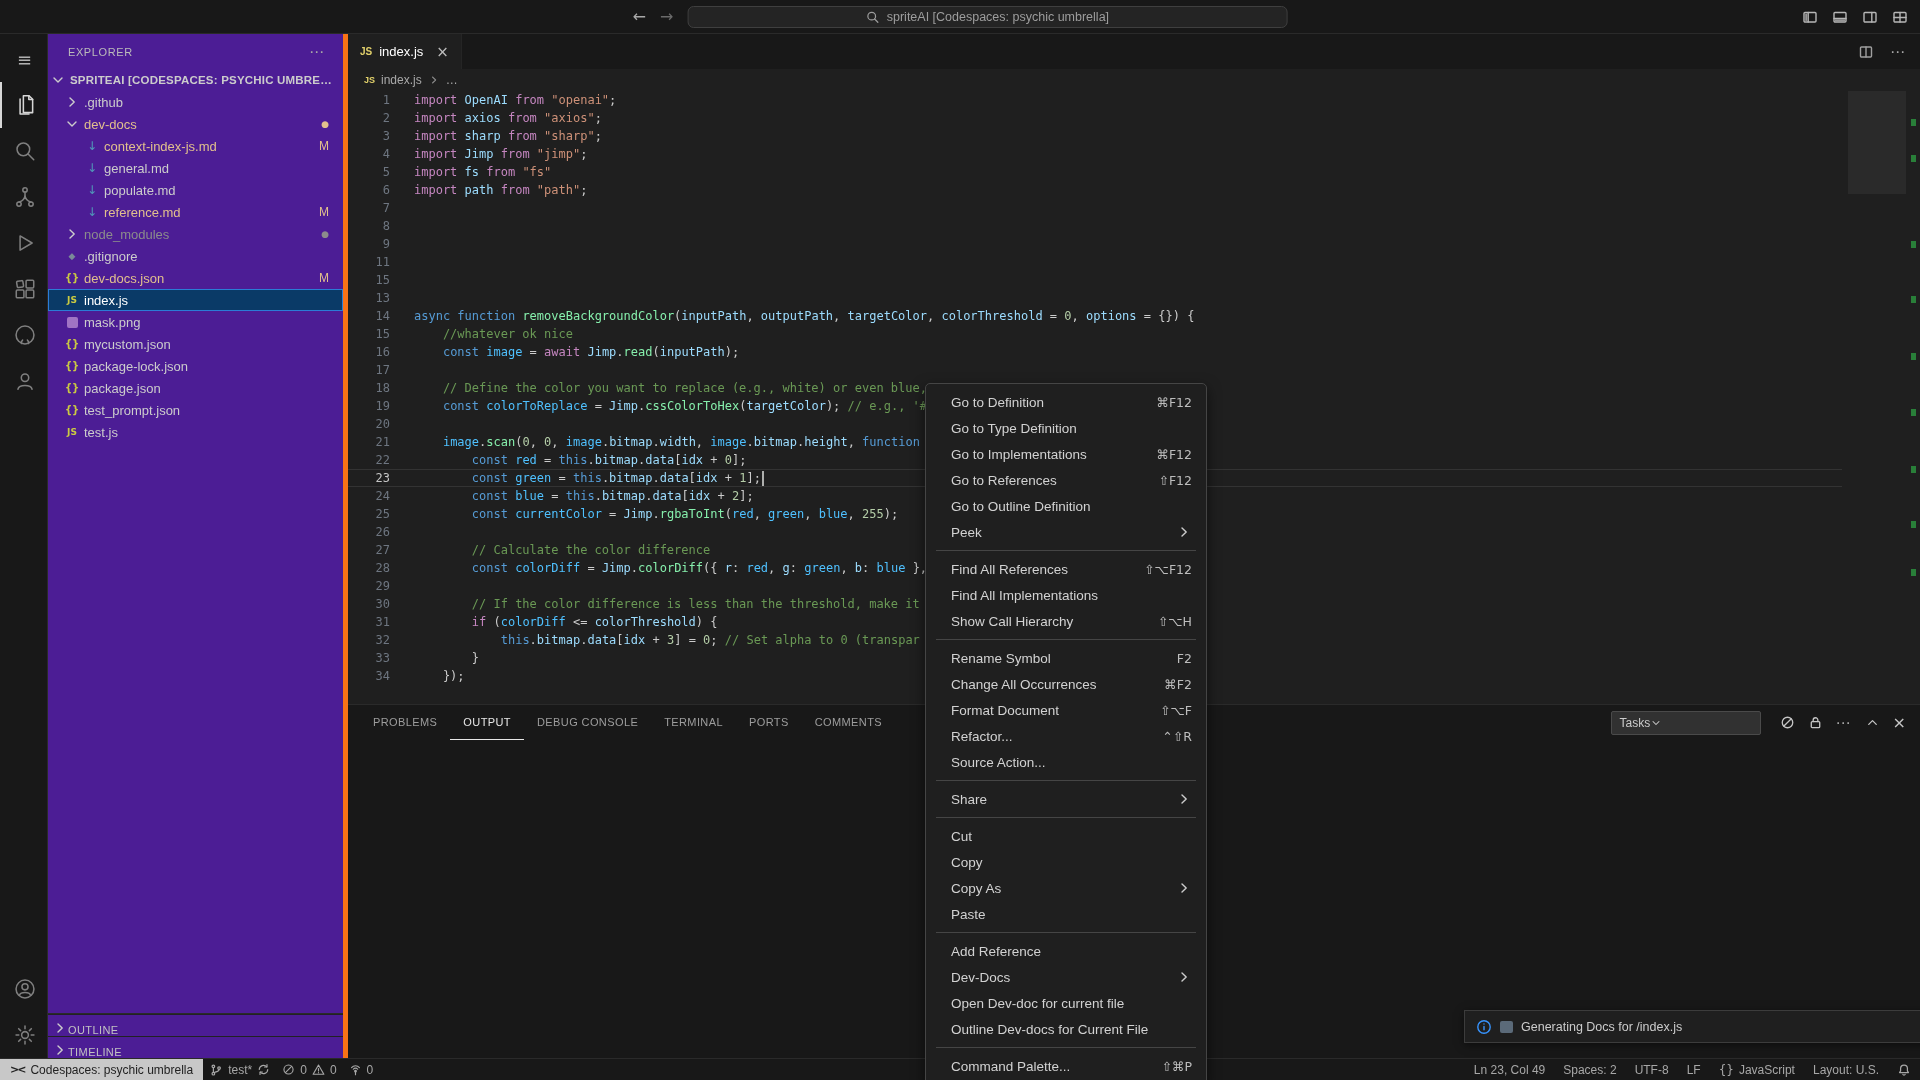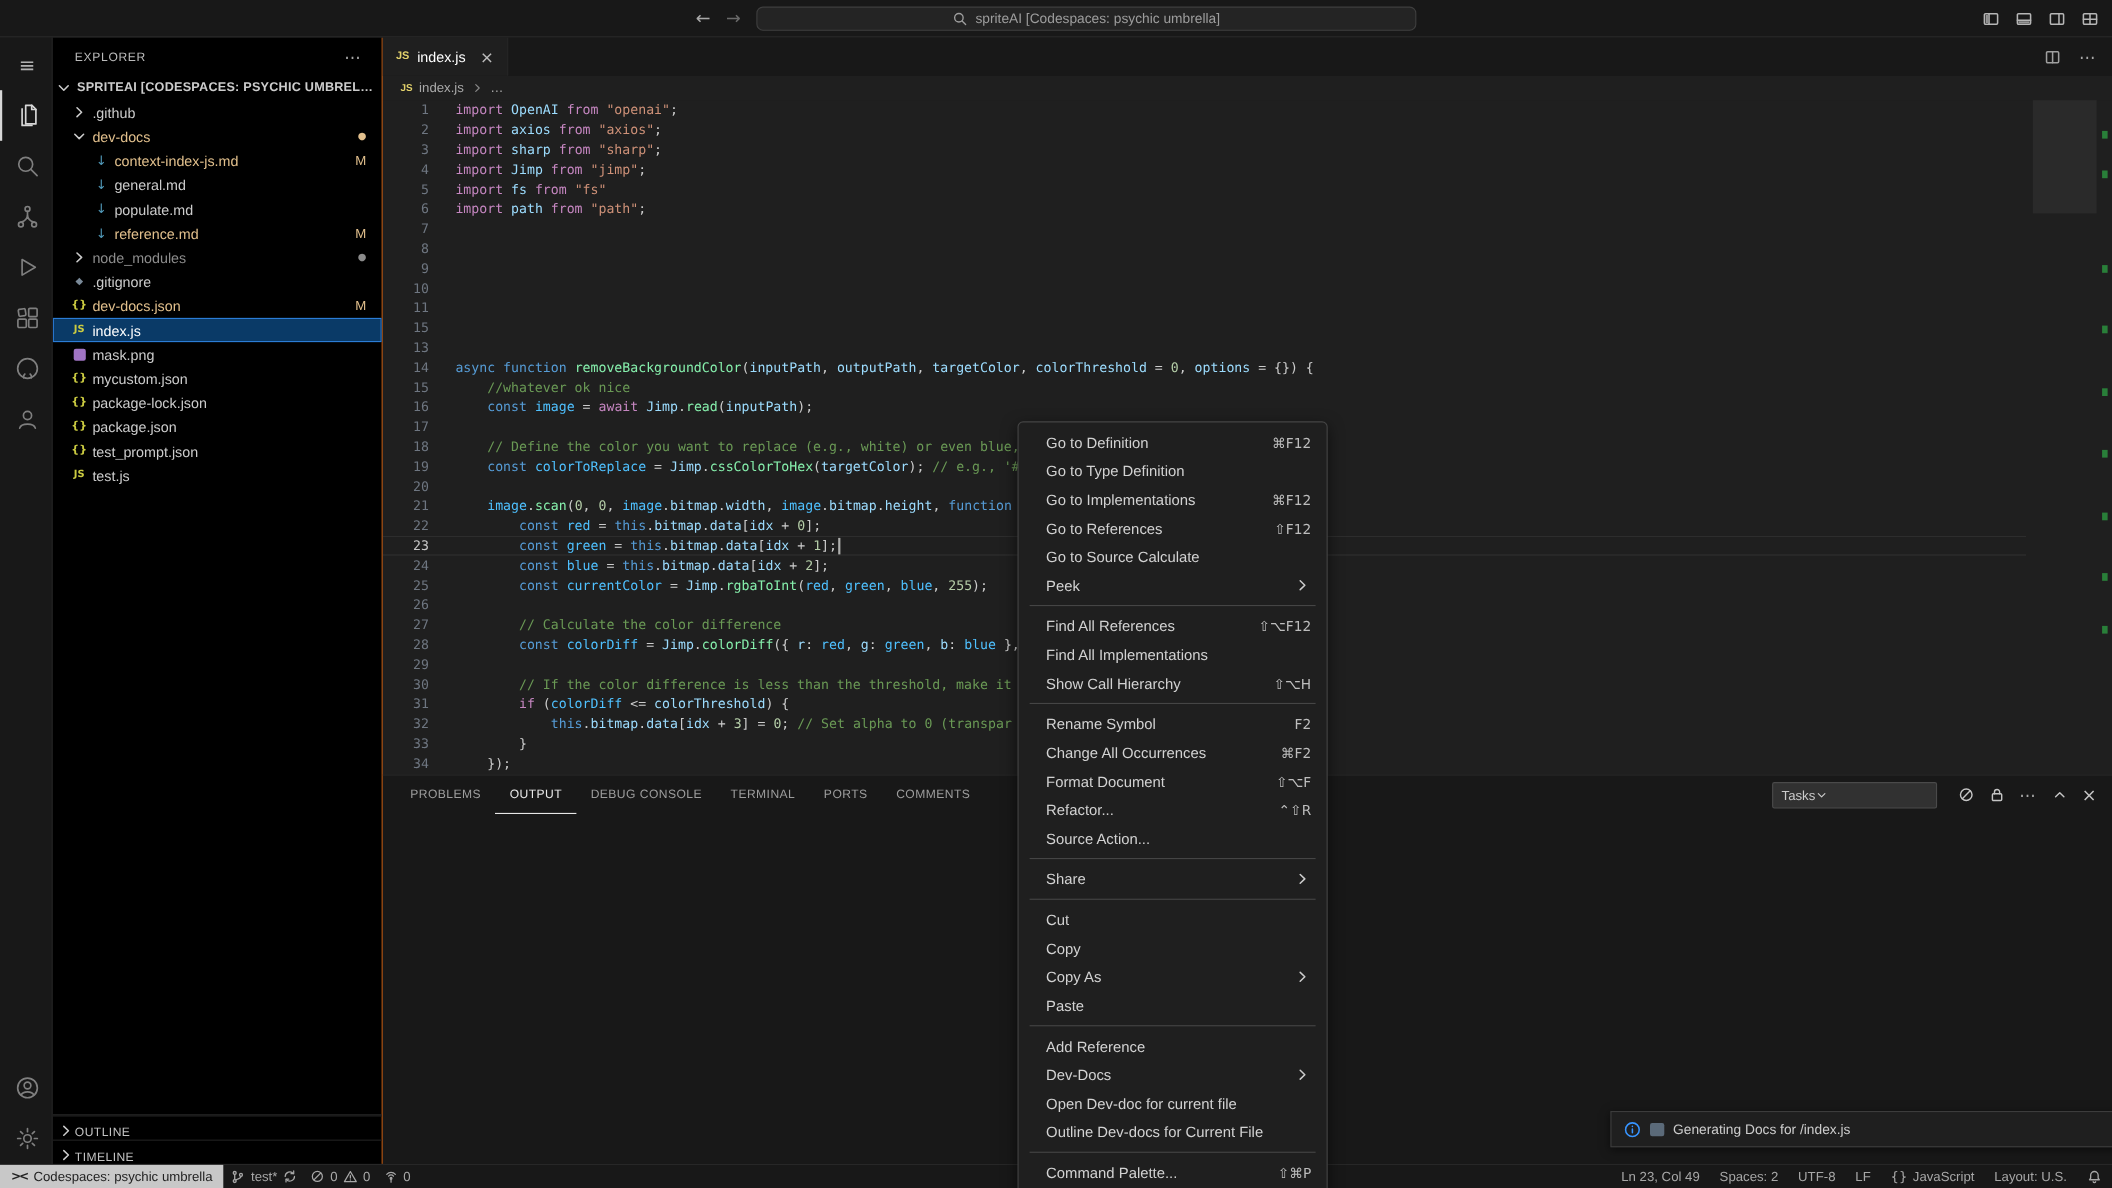--- a/index.html
+++ b/index.html
@@ -21,21 +21,21 @@
   .main{display:flex;height:1024px;}
 
   
   .activitybar{width:48px;background:#181818;border-right:1px solid #2a2a2a;display:flex;flex-direction:column;align-items:stretch;padding-top:2px;}
   .ab-item{height:46px;display:flex;align-items:center;justify-content:center;color:#7f7f7f;position:relative;border-left:2px solid transparent;}
   .ab-item.active{color:#d7d7d7;border-left-color:#d7d7d7;}
   .ab-spacer{flex:1;}
   .menu-glyph{font-size:18px;color:#b0b0b0;}
 
   
-  .sidebar{width:300px;background:#000000;border-right:1px solid #f97316;display:flex;flex-direction:column;}
+  .sidebar{width:300px;background:#4c1d95;border-right:5px solid #f97316;display:flex;flex-direction:column;}
   .sidebar-header{height:35px;display:flex;align-items:center;padding:0 18px 0 20px;font-size:11px;letter-spacing:.6px;color:#bbbbbb;}
   .kebab{margin-left:auto;color:#a8a8a8;font-size:15px;letter-spacing:1px;}
   .tree{flex:1;overflow:hidden;font-size:13px;}
   .tree-row{height:22px;display:flex;align-items:center;padding-right:6px;color:#cccccc;position:relative;}
   .tree-row.root{font-weight:700;font-size:11.5px;letter-spacing:.2px;}
   .tree-row.root .twisty{margin-left:2px;}
   .twisty{width:16px;flex:none;display:flex;justify-content:center;color:#cccccc;}
   .fname{margin-left:4px;white-space:nowrap;overflow:hidden;text-overflow:ellipsis;}
   .ficon{width:16px;flex:none;text-align:center;font-weight:700;font-size:9px;line-height:16px;}
   .f-js{color:#cbcb41;}
@@ -396,21 +396,20 @@
       <div class="code" id="code-lines">
           <div class="code-line"><span class="ln">1</span><span class="lt"><span class="tk-k1">import </span><span class="tk-v">OpenAI </span><span class="tk-k1">from </span><span class="tk-s">"openai"</span><span class="tk-d">;</span></span></div>
           <div class="code-line"><span class="ln">2</span><span class="lt"><span class="tk-k1">import </span><span class="tk-v">axios </span><span class="tk-k1">from </span><span class="tk-s">"axios"</span><span class="tk-d">;</span></span></div>
           <div class="code-line"><span class="ln">3</span><span class="lt"><span class="tk-k1">import </span><span class="tk-v">sharp </span><span class="tk-k1">from </span><span class="tk-s">"sharp"</span><span class="tk-d">;</span></span></div>
           <div class="code-line"><span class="ln">4</span><span class="lt"><span class="tk-k1">import </span><span class="tk-v">Jimp </span><span class="tk-k1">from </span><span class="tk-s">"jimp"</span><span class="tk-d">;</span></span></div>
           <div class="code-line"><span class="ln">5</span><span class="lt"><span class="tk-k1">import </span><span class="tk-v">fs </span><span class="tk-k1">from </span><span class="tk-s">"fs"</span></span></div>
           <div class="code-line"><span class="ln">6</span><span class="lt"><span class="tk-k1">import </span><span class="tk-v">path </span><span class="tk-k1">from </span><span class="tk-s">"path"</span><span class="tk-d">;</span></span></div>
           <div class="code-line"><span class="ln">7</span><span class="lt"></span></div>
           <div class="code-line"><span class="ln">8</span><span class="lt"></span></div>
           <div class="code-line"><span class="ln">9</span><span class="lt"></span></div>
-          <div class="code-line"><span class="ln">10</span><span class="lt"></span></div>
           <div class="code-line"><span class="ln">11</span><span class="lt"></span></div>
           <div class="code-line"><span class="ln">15</span><span class="lt"></span></div>
           <div class="code-line"><span class="ln">13</span><span class="lt"></span></div>
           <div class="code-line"><span class="ln">14</span><span class="lt"><span class="tk-k2">async </span><span class="tk-k2">function </span><span class="tk-f">removeBackgroundColor</span><span class="tk-d">(</span><span class="tk-v">inputPath</span><span class="tk-d">, </span><span class="tk-v">outputPath</span><span class="tk-d">, </span><span class="tk-v">targetColor</span><span class="tk-d">, </span><span class="tk-v">colorThreshold</span><span class="tk-d"> = </span><span class="tk-num">0</span><span class="tk-d">, </span><span class="tk-v">options</span><span class="tk-d"> = {}) {</span></span></div>
           <div class="code-line"><span class="ln">15</span><span class="lt"><span class="tk-c">    //whatever ok nice</span></span></div>
           <div class="code-line"><span class="ln">16</span><span class="lt"><span class="tk-d">    </span><span class="tk-k2">const </span><span class="tk-cv">image</span><span class="tk-d"> = </span><span class="tk-k1">await </span><span class="tk-v">Jimp</span><span class="tk-d">.</span><span class="tk-f">read</span><span class="tk-d">(</span><span class="tk-v">inputPath</span><span class="tk-d">);</span></span></div>
           <div class="code-line"><span class="ln">17</span><span class="lt"></span></div>
           <div class="code-line"><span class="ln">18</span><span class="lt"><span class="tk-c">    // Define the color you want to replace (e.g., white) or even blue,</span></span></div>
           <div class="code-line"><span class="ln">19</span><span class="lt"><span class="tk-d">    </span><span class="tk-k2">const </span><span class="tk-cv">colorToReplace</span><span class="tk-d"> = </span><span class="tk-v">Jimp</span><span class="tk-d">.</span><span class="tk-f">cssColorToHex</span><span class="tk-d">(</span><span class="tk-v">targetColor</span><span class="tk-d">);</span><span class="tk-c"> // e.g., '#</span></span></div>
           <div class="code-line"><span class="ln">20</span><span class="lt"></span></div>
@@ -747,21 +746,21 @@
     </div>
     <div class="menu-item">
       <span class="mi-label">Go to Implementations</span>
       <span class="mi-key">⌘F12</span>
     </div>
     <div class="menu-item">
       <span class="mi-label">Go to References</span>
       <span class="mi-key">⇧F12</span>
     </div>
     <div class="menu-item">
-      <span class="mi-label">Go to Source Calculate</span>
+      <span class="mi-label">Go to Outline Definition</span>
     </div>
     <div class="menu-item">
       <span class="mi-label">Peek</span>
       <span class="mi-sub">
         <svg viewBox="0 0 16 16" width="16" height="16" fill="none" stroke="currentColor" stroke-width="1.4" stroke-linecap="round" stroke-linejoin="round">
           <path d="M6 4l4.2 4L6 12"></path>
         </svg>
       </span>
     </div>
     <div class="menu-sep"></div>

